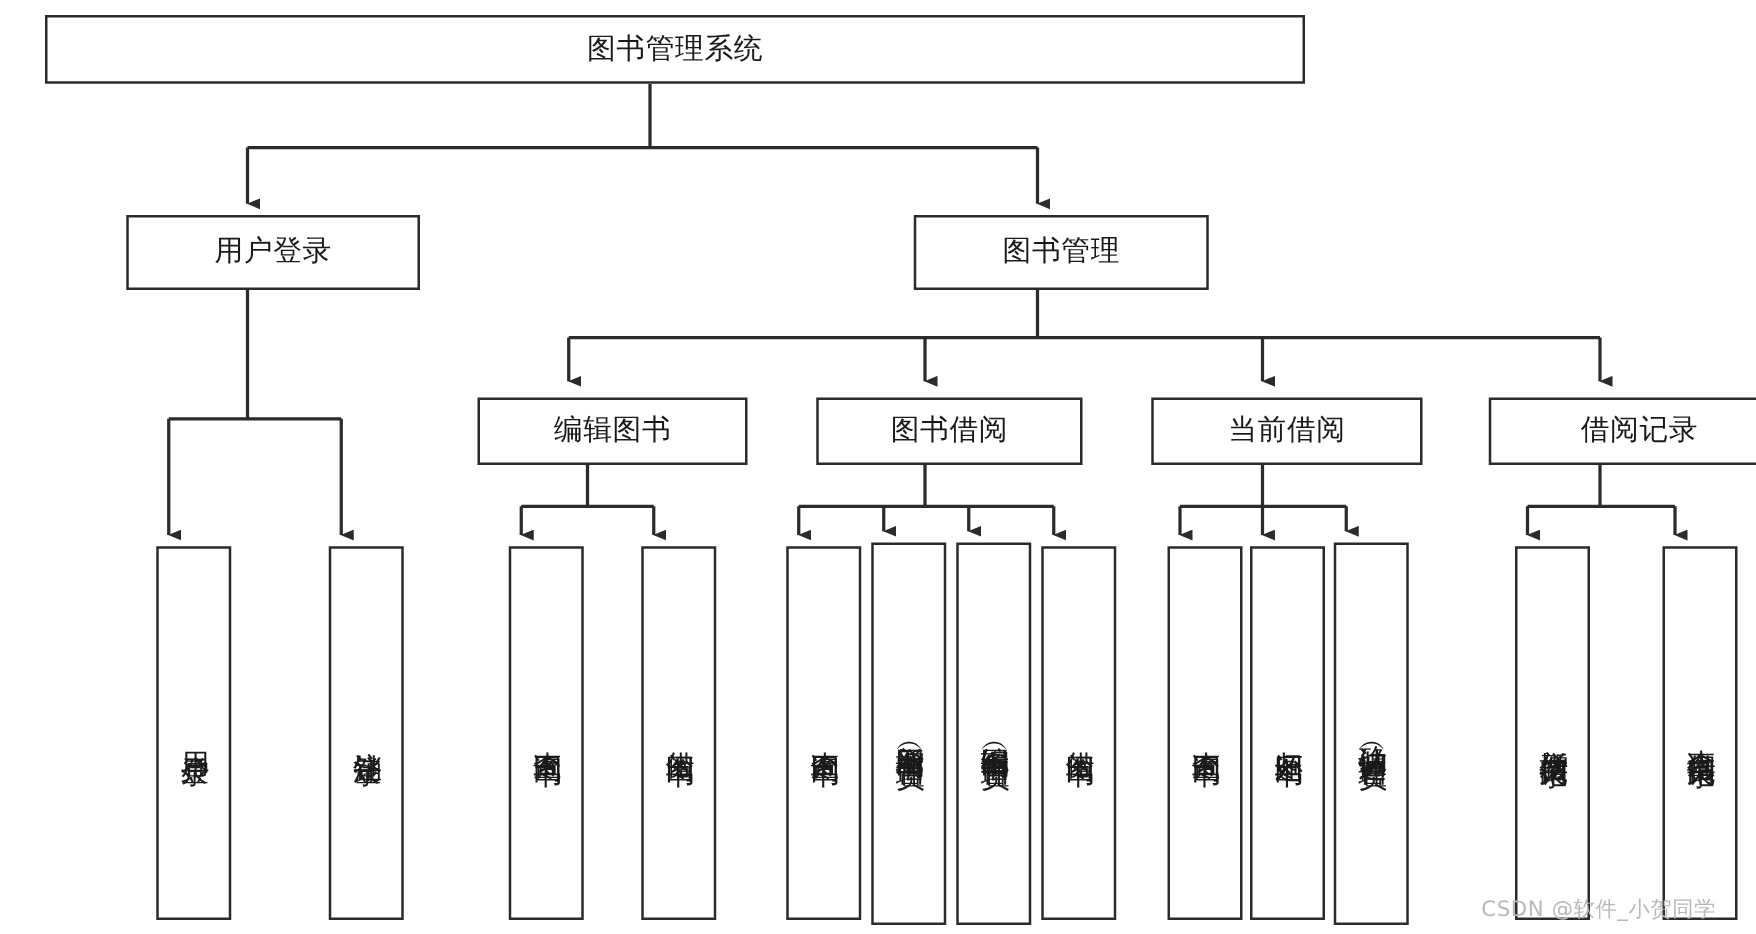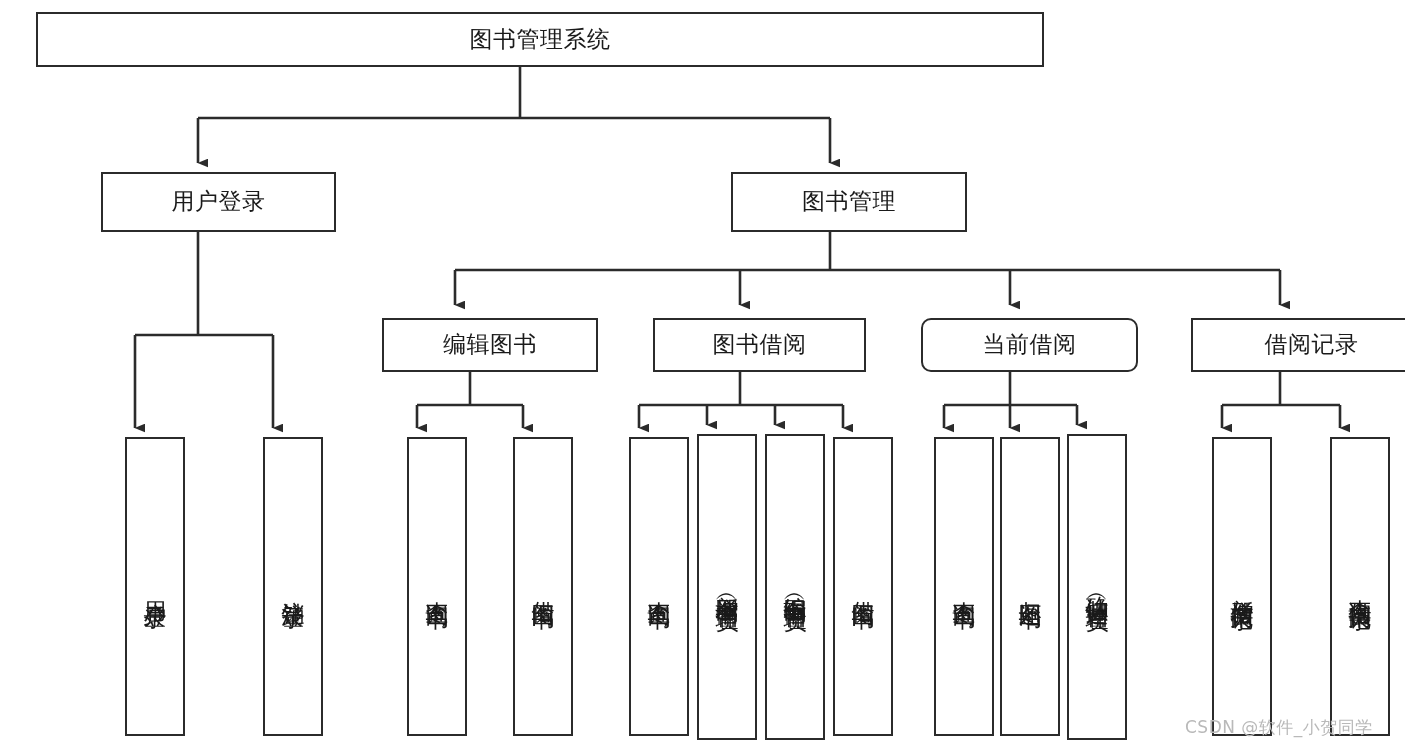--- a/index.html
+++ b/index.html
@@ -132,21 +132,21 @@
   <div class="node horiz" style="left:711px; top:172px; width:236px; height:60px;">
     <span>图书管理</span>
   </div>
 
   <div class="node horiz" style="left:362px; top:318px; width:216px; height:54px;">
     <span>编辑图书</span>
   </div>
   <div class="node horiz" style="left:633px; top:318px; width:213px; height:54px;">
     <span>图书借阅</span>
   </div>
-  <div class="node horiz" style="left:901px; top:318px; width:217px; height:54px;border-radius:10px;">
+  <div class="node horiz" style="left:901px; top:318px; width:217px; height:54px;">
     <span>当前借阅</span>
   </div>
   <div class="node horiz" style="left:1171px; top:318px; width:219px; height:54px;padding-left:22px;">
     <span>借阅记录</span>
   </div>
 
   <div class="node vert" style="left:105px; top:437px; width:60px; height:299px;">
     <span>用户登录</span>
   </div>
   <div class="node vert" style="left:243px; top:437px; width:60px; height:299px;">

